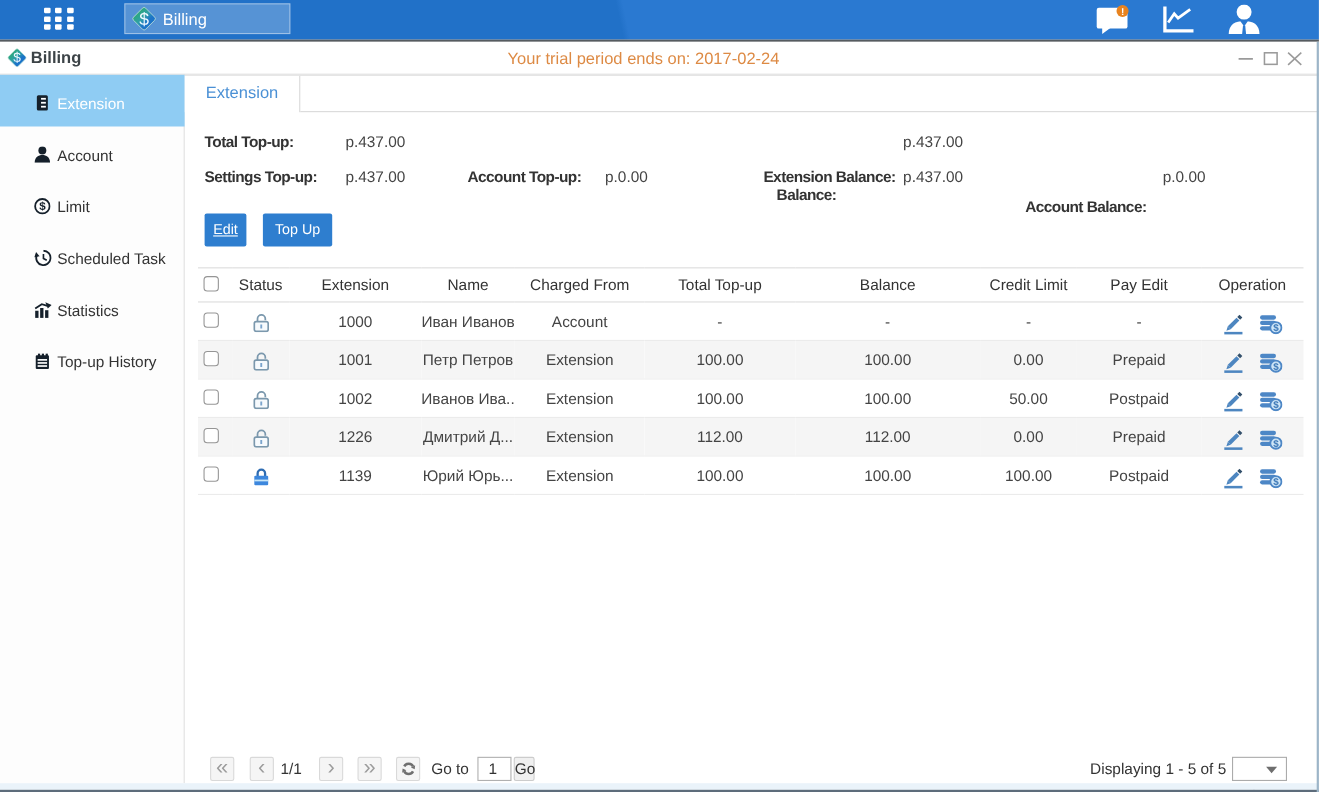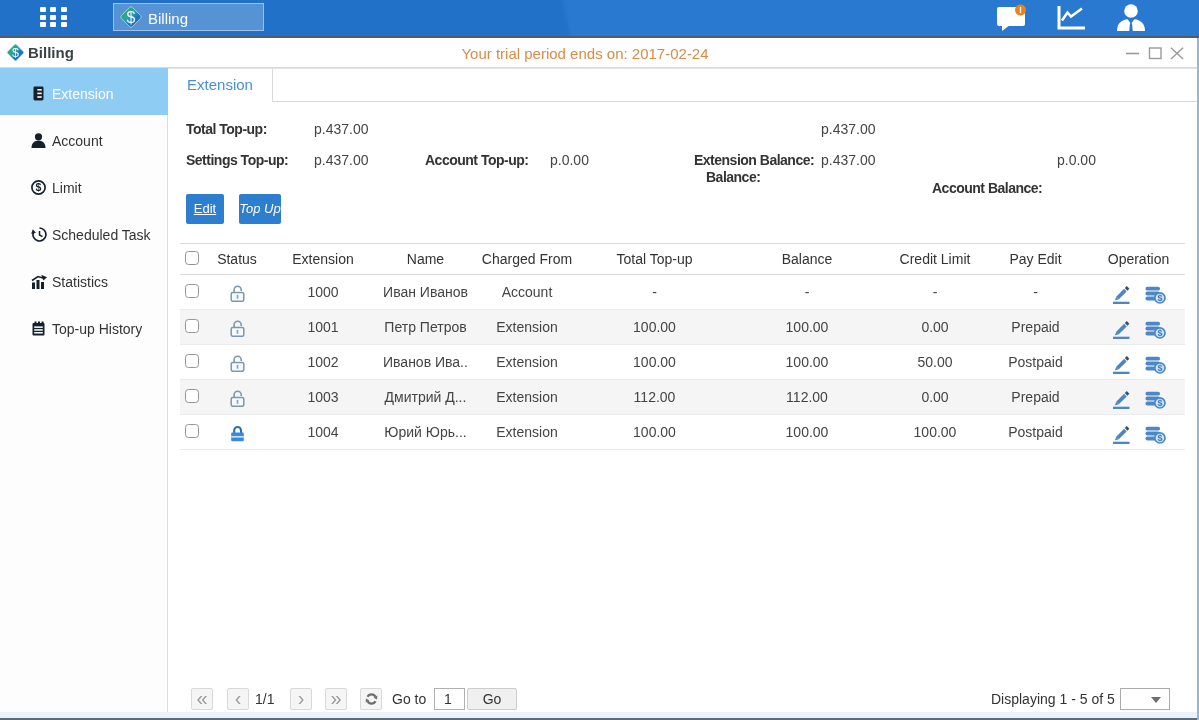--- a/index.html
+++ b/index.html
@@ -53,21 +53,21 @@
 #tbl td { height:35px; text-align:center; border-bottom:1px solid #ebebeb; overflow:hidden; white-space:nowrap; }
 #tbl tr.alt td { background:#f5f5f5; }
 .cb { display:inline-block; width:14px; height:14px; border:1.5px solid #959595; border-radius:3.5px; background:#fff; }
 
 
 #pager { position:absolute; left:0; top:620px; width:1031px; height:24px; font-size:14px; color:#333; }
 .pbtn { position:absolute; top:0; width:22px; height:22px; background:#f5f5f5; border:1px solid #d9d9d9;
   border-radius:2px; color:#9c9c9c; font-size:20px; text-align:center; line-height:19px; }
 #goinput { position:absolute; left:266px; top:0; width:31px; height:22px; border:1px solid #b0b0b0;
   padding-left:9px; font-size:14px; line-height:20px; background:#fff; }
-#gobtn { position:absolute; left:299px; top:0; width:50px; height:22px; background:#f0f0f0; border:1px solid #ccc;
+#gobtn { position:absolute; left:299px; top:0; width:19px; height:22px; background:#f0f0f0; border:1px solid #ccc;
   border-radius:2px; text-align:center; line-height:20px; color:#333; }
 #selbox { position:absolute; left:952px; top:0; width:50px; height:22px; border:1px solid #ababab; background:#fff; }
 #selbox .num { position:absolute; left:9px; top:2px; font-size:12px; color:#333;margin-top:24px; }
 #selbox .tri { position:absolute; right:8px; top:8px; width:0; height:0; border-left:5.5px solid transparent;
   border-right:5.5px solid transparent; border-top:6.5px solid #6e6e6e; }
 
 
 #botband1 { position:absolute; left:0; top:712px; width:1199px; height:6px; background:#eaf3fa; }
 #botband2 { position:absolute; left:0; top:718px; width:1199px; height:2px; background:#5d6c7b; }
 #rightedge { position:absolute; left:1197px; top:38px; width:2px; height:682px; background:#9db5c8; }
@@ -215,21 +215,21 @@
     <div class="lab" style="left:18px; top:84px;">Settings Top-up:</div>
     <div class="val" style="left:146px; top:84px;">p.437.00</div>
     <div class="lab" style="left:257px; top:84px;">Account Top-up:</div>
     <div class="val" style="left:382px; top:84px;">p.0.00</div>
     <div class="lab" style="left:526px; top:84px;">Extension Balance:</div>
     <div class="val" style="left:653px; top:84px;">p.437.00</div>
     <div class="lab" style="left:764px; top:84px;margin-top:28px;">Account Balance:</div>
     <div class="val" style="left:889px; top:84px;">p.0.00</div>
 
     <div class="btn" style="left:18px; width:38px;text-decoration:underline;">Edit</div>
-    <div class="btn" style="left:71px; width:42px;font-style:italic;">Top Up</div>
+    <div class="btn" style="left:71px; width:63px;">Top Up</div>
 
     <table id="tbl">
       <colgroup>
         <col style="width:31px">
           <col style="width:52px">
           <col style="width:120px">
           <col style="width:85px">
         <col style="width:118px">
           <col style="width:137px">
           <col style="width:168px">
@@ -331,21 +331,21 @@
                 <text x="14.9" y="15.1" font-size="9" font-weight="bold" fill="#3f7ab8" text-anchor="middle" font-family="Liberation Sans">$</text>
               </svg></td>
       </tr>
       <tr class="alt">
         <td style="text-align:left;padding-left:5px;"><span class="cb"></span></td>
         <td><svg width="15" height="17" viewBox="0 0 15 17" style="position:relative;top:3px">
                 <path d="M4.1,7.4 L4.1,4.8 A3.55,3.55 0 0 1 11.2,4.8 L11.2,6.1" fill="none" stroke="#7b98ad" stroke-width="1.6"></path>
                 <rect x="1.2" y="7.4" width="12.6" height="8.9" rx="1.7" fill="#f6fafd" stroke="#7b98ad" stroke-width="1.5"></rect>
                 <line x1="7.5" y1="9.9" x2="7.5" y2="13.7" stroke="#7ba4cc" stroke-width="1.7"></line>
               </svg></td>
-        <td>1003</td>
+        <td>1226</td>
             <td>Дмитрий Д...</td>
             <td>Extension</td>
             <td>112.00</td>
             <td>112.00</td>
             <td>0.00</td>
             <td>Prepaid</td>
         <td><svg width="20" height="19" viewBox="0 0 20 19" style="margin-right:14px;vertical-align:middle;position:relative;top:3px">
                 <polygon points="5.2,10.7 13.1,2.8 15.7,5.4 7.8,13.3" fill="#4d86c0"></polygon>
                 <polygon points="13.8,2.1 15.8,0.1 18.4,2.7 16.4,4.7" fill="#33506b"></polygon>
                 <polygon points="5.2,10.7 7.8,13.3 3.9,14.6" fill="#4d86c0"></polygon>
@@ -358,21 +358,21 @@
                 <text x="14.9" y="15.1" font-size="9" font-weight="bold" fill="#3f7ab8" text-anchor="middle" font-family="Liberation Sans">$</text>
               </svg></td>
       </tr>
       <tr>
         <td style="text-align:left;padding-left:5px;"><span class="cb"></span></td>
         <td><svg width="15" height="17" viewBox="0 0 15 17" style="position:relative;top:3px">
                 <path d="M4.2,8 L4.2,5.4 A3.4,3.4 0 0 1 11,5.4 L11,8" fill="none" stroke="#2e6cb2" stroke-width="2.1"></path>
                 <rect x="1.2" y="7.4" width="12.6" height="8.8" rx="1" fill="#3d87dd"></rect>
                 <rect x="1.2" y="11" width="12.6" height="1.6" fill="#c7e6f8"></rect>
               </svg></td>
-        <td>1004</td>
+        <td>1139</td>
             <td>Юрий Юрь...</td>
             <td>Extension</td>
             <td>100.00</td>
             <td>100.00</td>
             <td>100.00</td>
             <td>Postpaid</td>
         <td><svg width="20" height="19" viewBox="0 0 20 19" style="margin-right:14px;vertical-align:middle;position:relative;top:3px">
                 <polygon points="5.2,10.7 13.1,2.8 15.7,5.4 7.8,13.3" fill="#4d86c0"></polygon>
                 <polygon points="13.8,2.1 15.8,0.1 18.4,2.7 16.4,4.7" fill="#33506b"></polygon>
                 <polygon points="5.2,10.7 7.8,13.3 3.9,14.6" fill="#4d86c0"></polygon>

